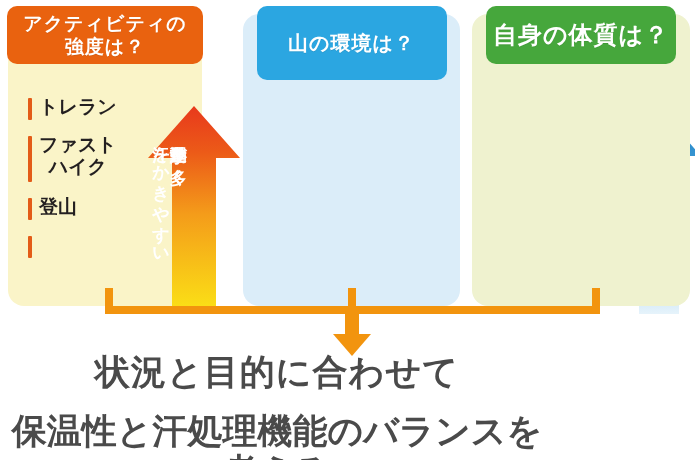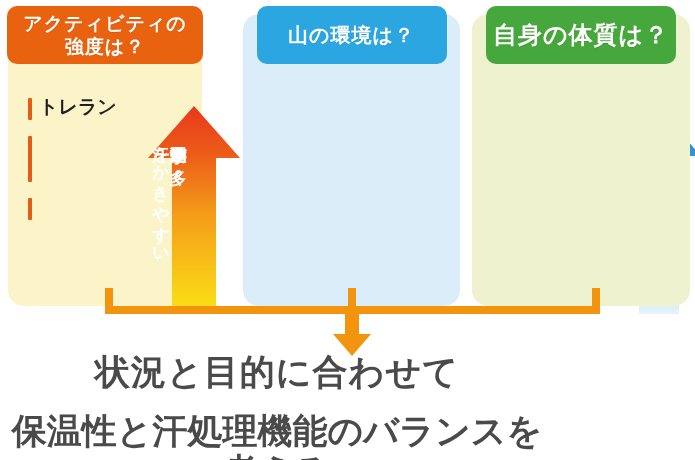--- a/index.html
+++ b/index.html
@@ -25,21 +25,21 @@
     line-height:1.22;
     text-shadow:0 1px 0 rgba(0,0,0,.08);
     white-space:pre-line;
   }
 
   #panel-activity{left:8px;top:14px;width:194px;height:292px;background:#FAF4C8;}
   #panel-environment{left:243px;top:14px;width:217px;height:292px;background:#DBEDF9;}
   #panel-body{left:472px;top:14px;width:218px;height:292px;background:#EFF2CF;}
 
   #panel-activity .hdr{top:-8px;width:196px;height:58px;background:#E9620F;font-size:19px;}
-  #panel-environment .hdr{top:-8px;width:190px;height:58px;background:#2BA6E1;font-size:20px;}
+  #panel-environment .hdr{top:-8px;width:190px;height:74px;background:#2BA6E1;font-size:20px;}
   #panel-body .hdr{top:-8px;width:190px;height:58px;background:#46A73C;font-size:24px;}
 
   
   .list{position:absolute;}
   .li{display:flex;align-items:flex-start;margin-bottom:0;}
   .bar{
     display:inline-block;width:4px;border-radius:1px;flex:0 0 4px;margin-right:7px;margin-top:2px;
   }
   .li .txt{color:#231f20;font-weight:bold;line-height:1.18;white-space:pre-line;}
 
@@ -110,20 +110,26 @@
     <div class="hdr">アクティビティの
 強度は？</div>
 
     <div class="list" id="list-activity">
       <div class="li">
         <span class="bar"></span>
         <span class="txt">トレラン</span>
       </div>
       <div class="li two">
         <span class="bar"></span>
+        <span class="txt">ファスト
+ハイク</span>
+      </div>
+      <div class="li">
+        <span class="bar"></span>
+        <span class="txt">登山</span>
       </div>
       <div class="li">
         <span class="bar"></span>
       </div>
     </div>
 
     <div class="arrowwrap" id="arrow-activity">
       <svg width="96" height="212" viewBox="0 0 96 212">
         <defs>
           <linearGradient id="gActivity" x1="0" y1="0" x2="0" y2="1">

